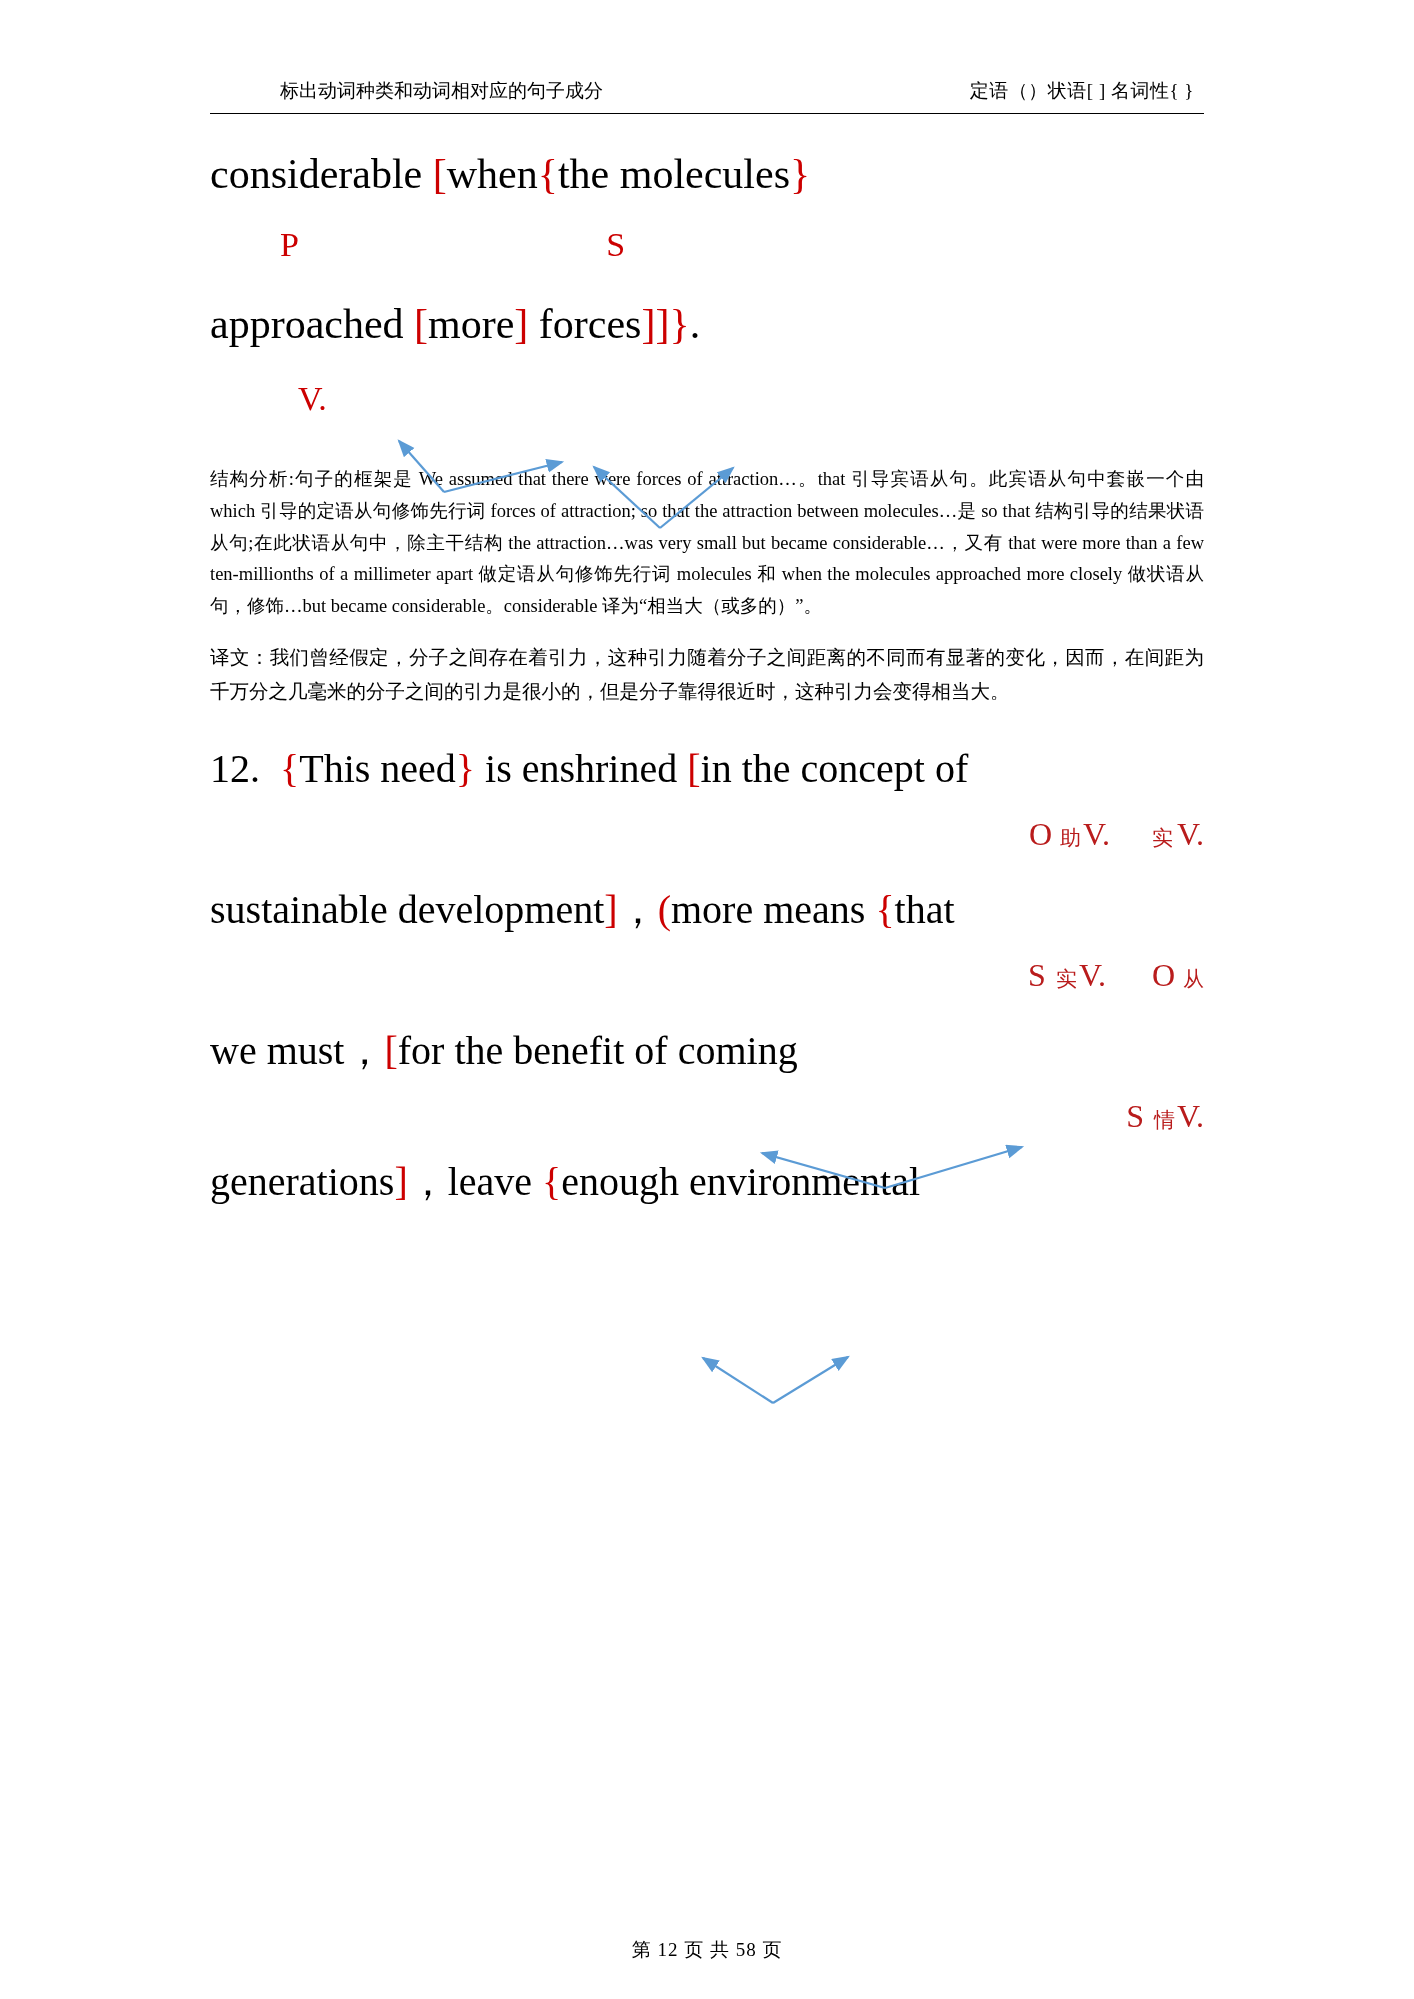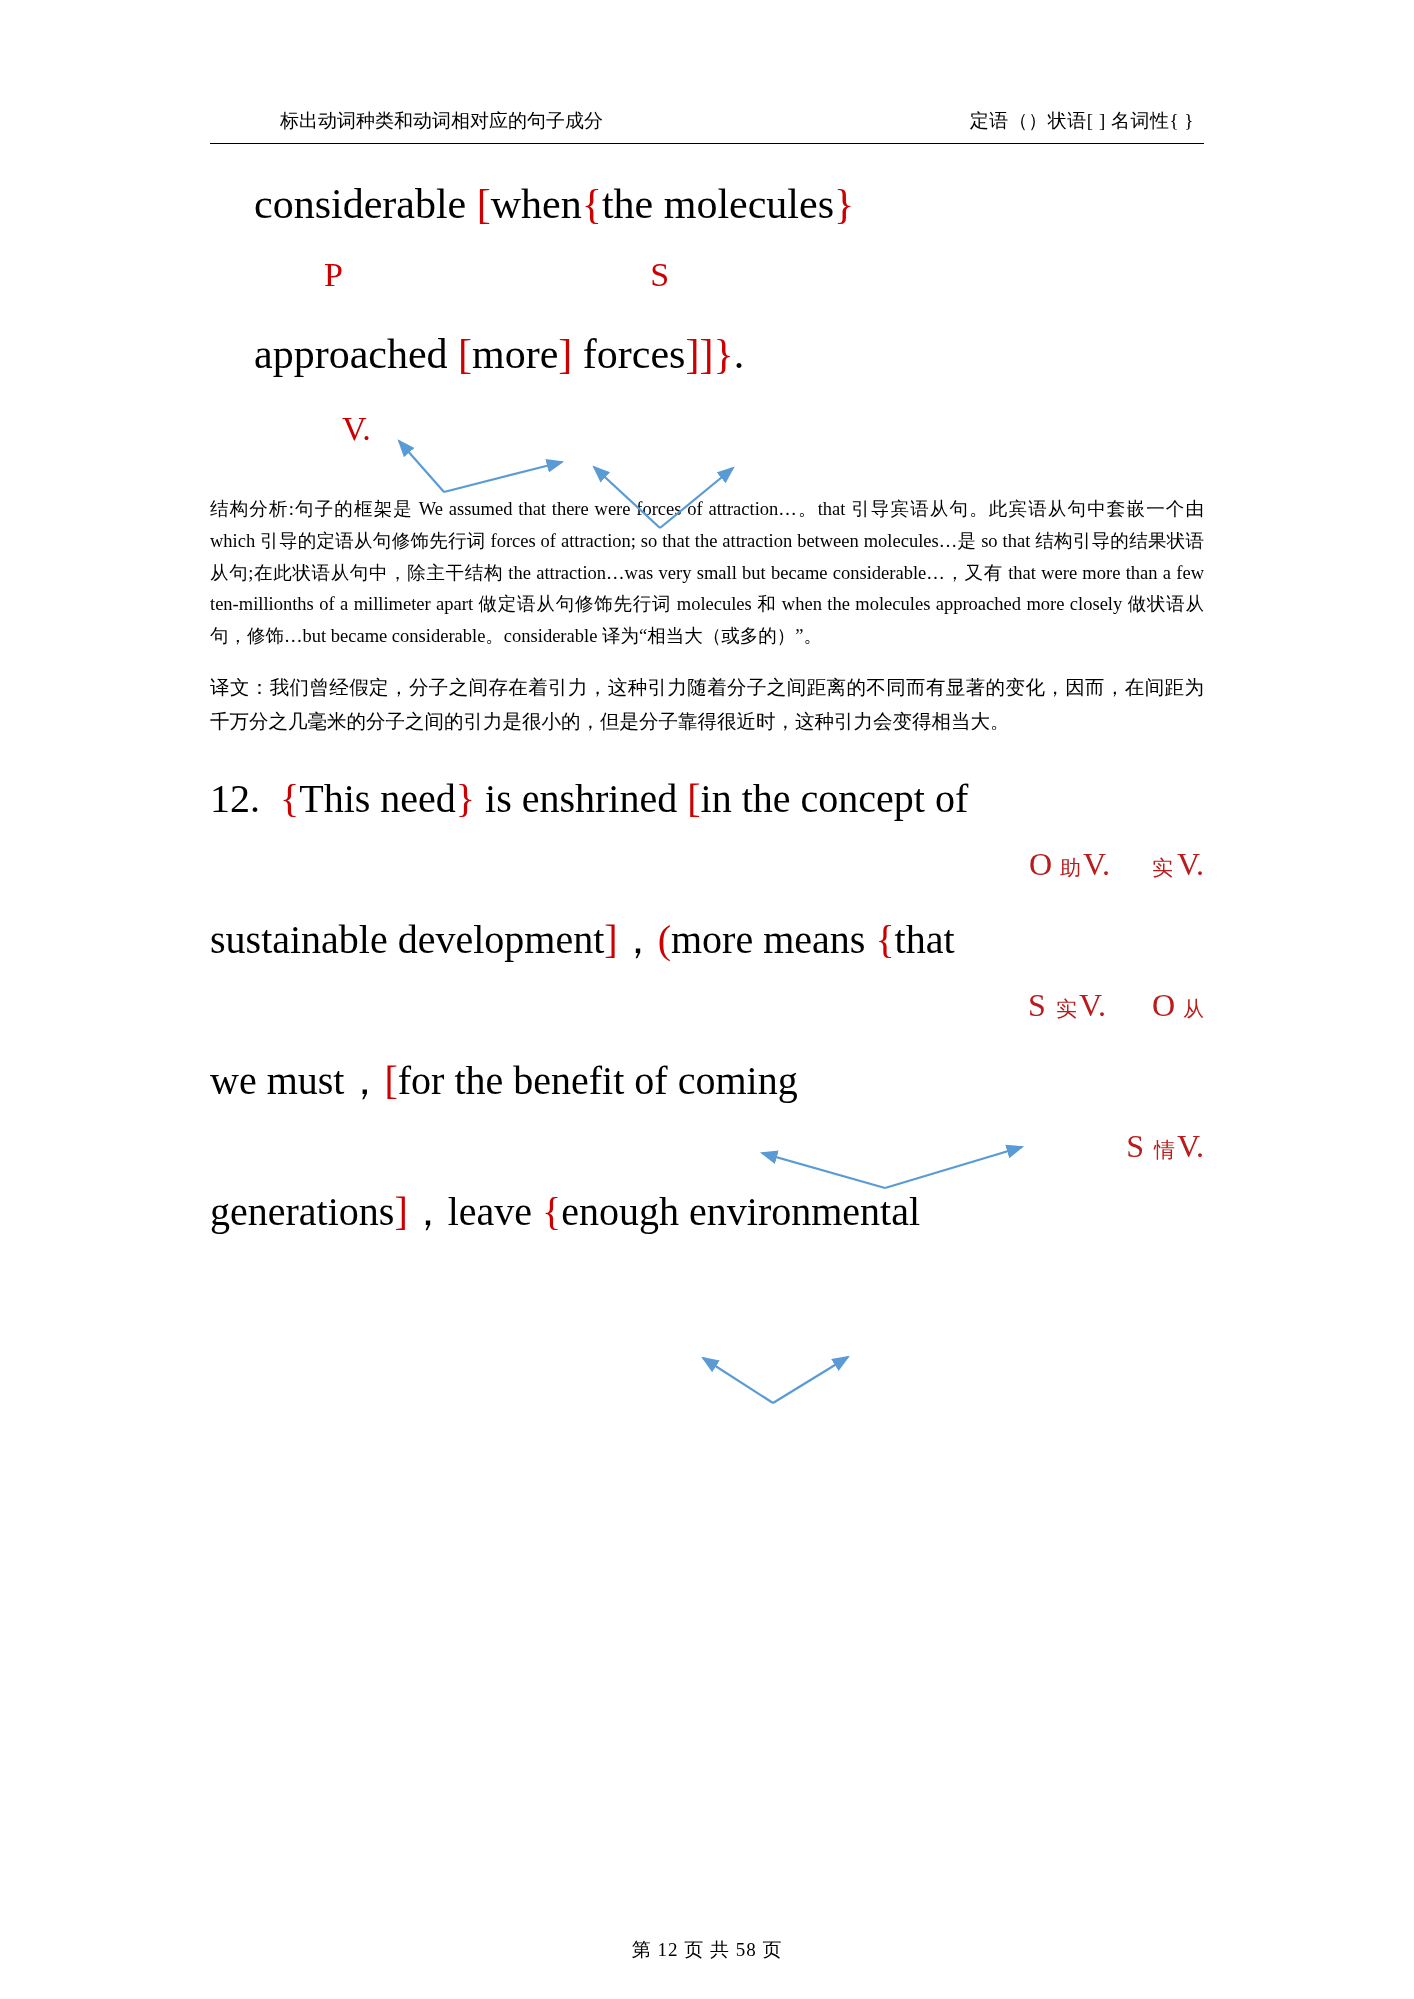--- a/index.html
+++ b/index.html
@@ -19,21 +19,21 @@
     position: relative;
     width: 1414px;
     height: 1999px;
     box-sizing: border-box;
     padding: 0 210px;
   }
 
   
   .header {
     position: relative;
-    padding-top: 110px;
+    padding-top: 80px;
     display: flex;
     justify-content: space-between;
     align-items: baseline;
     font-size: 19px;
     line-height: 1.2;
     padding-left: 70px;
     padding-right: 10px;
   }
   .header-left { white-space: nowrap; }
   .header-right { white-space: nowrap; letter-spacing: 0.5px; }
@@ -51,21 +51,21 @@
     white-space: nowrap;
   }
   .red { color: #cc0000; }
   .mark-row {
     font-size: 34px;
     color: #cc0000;
     white-space: nowrap;
     position: relative;
   }
 
-  .block1 { margin-top: 38px; margin-left: 44px; }
+  .block1 { margin-top: 38px; }
   .row-sent-1 { margin-left: 0; }
   .row-marks-1 { margin-top: 30px; padding-left: 70px; }
   .row-marks-1 .s2 { padding-left: 300px; }
   .row-sent-2 { margin-top: 38px; }
   .row-marks-2 { margin-top: 34px; padding-left: 88px; }
 
   
   .arrows {
     position: absolute;
     left: 0; top: 0;

